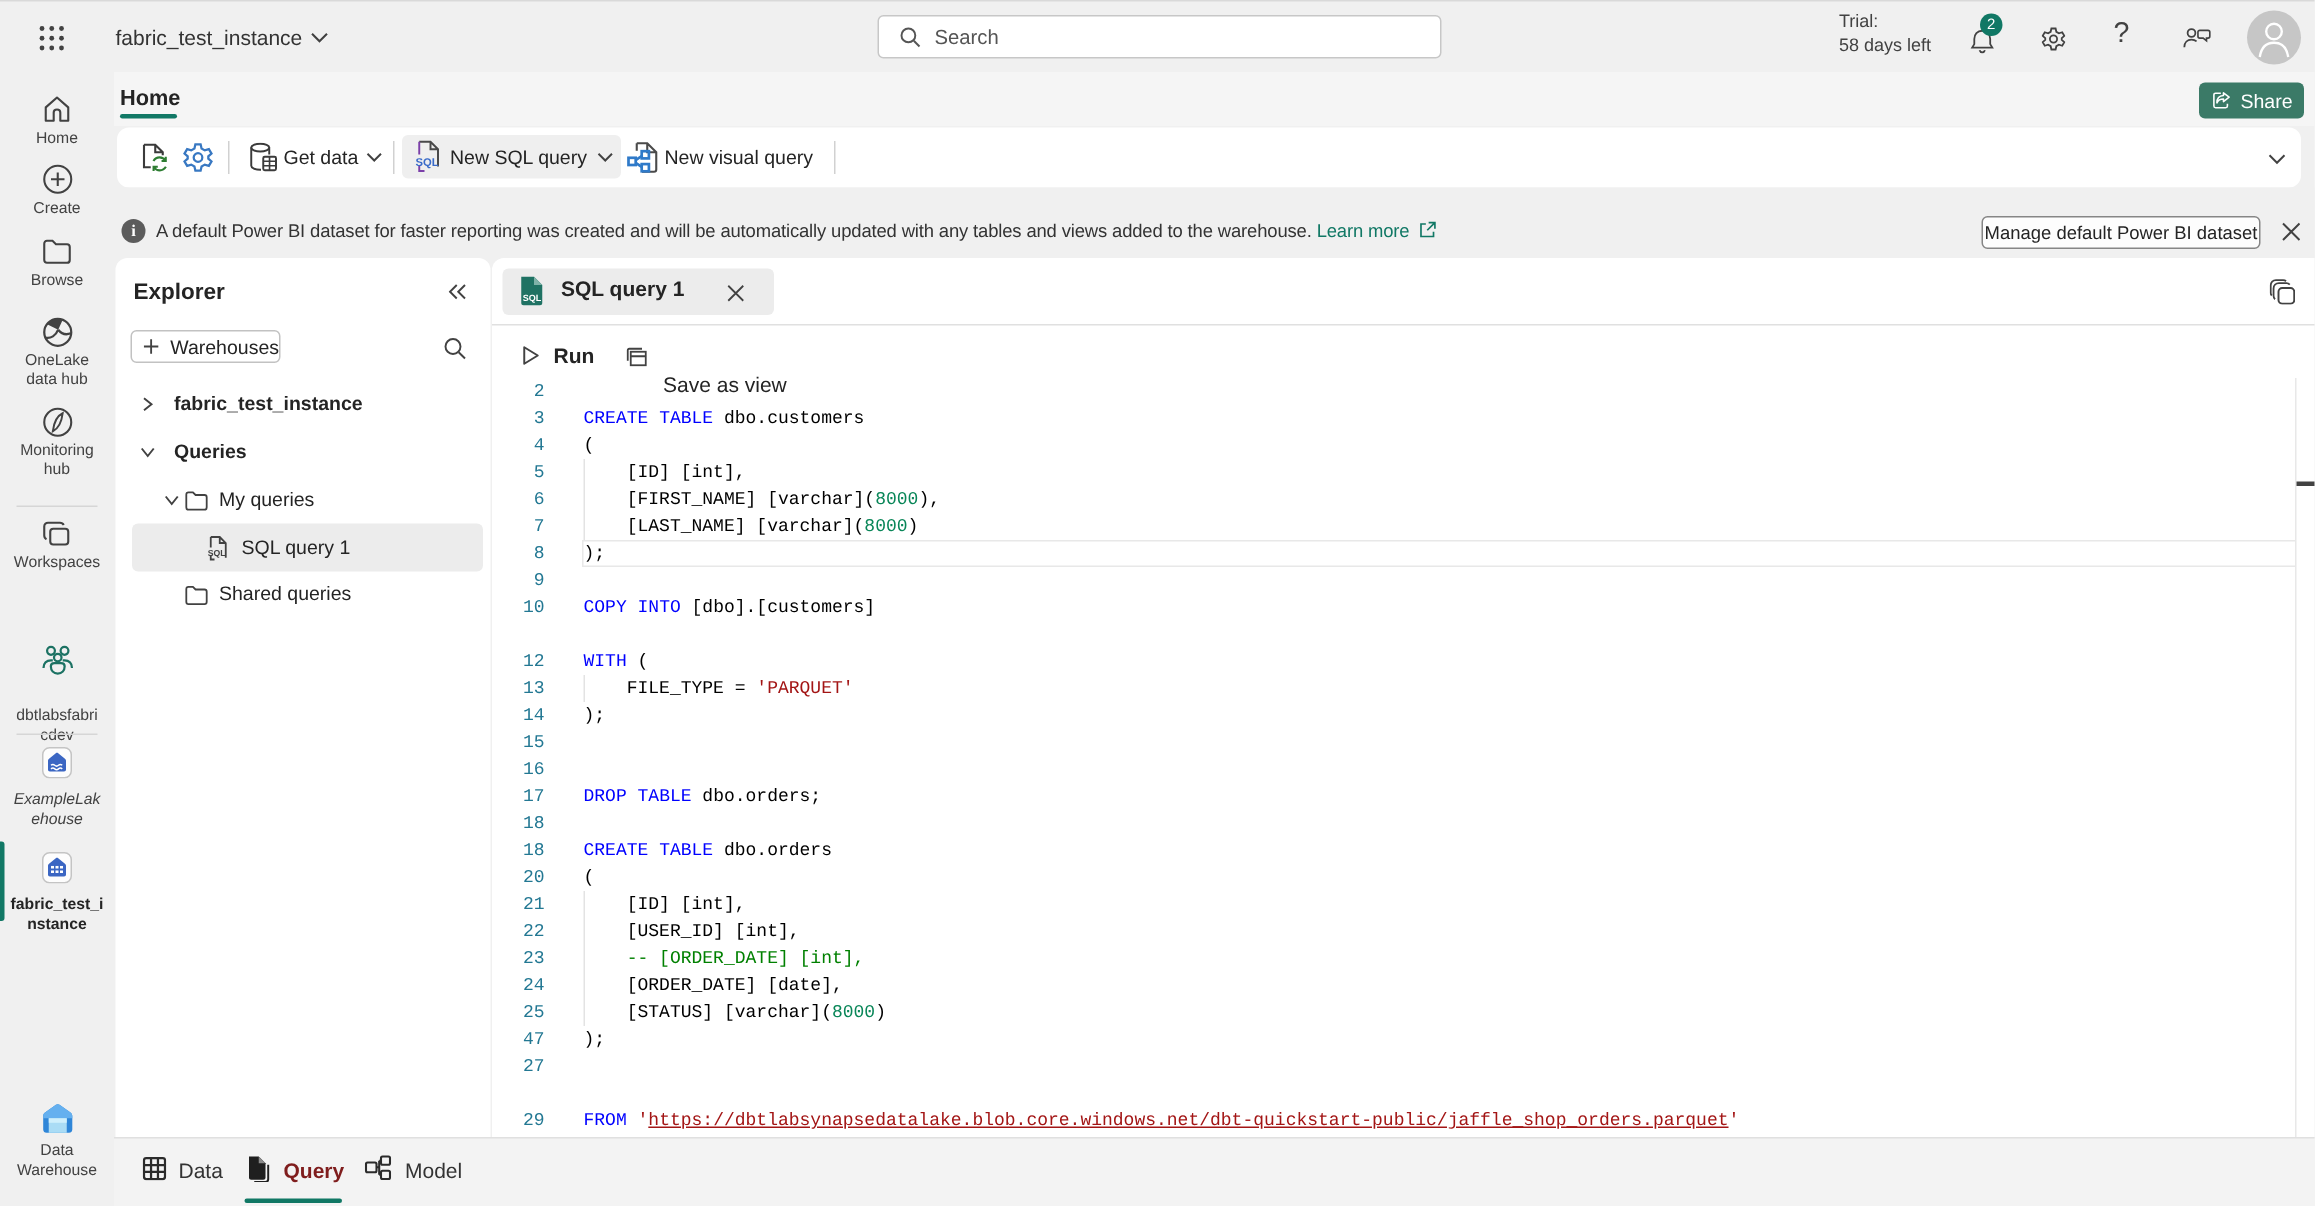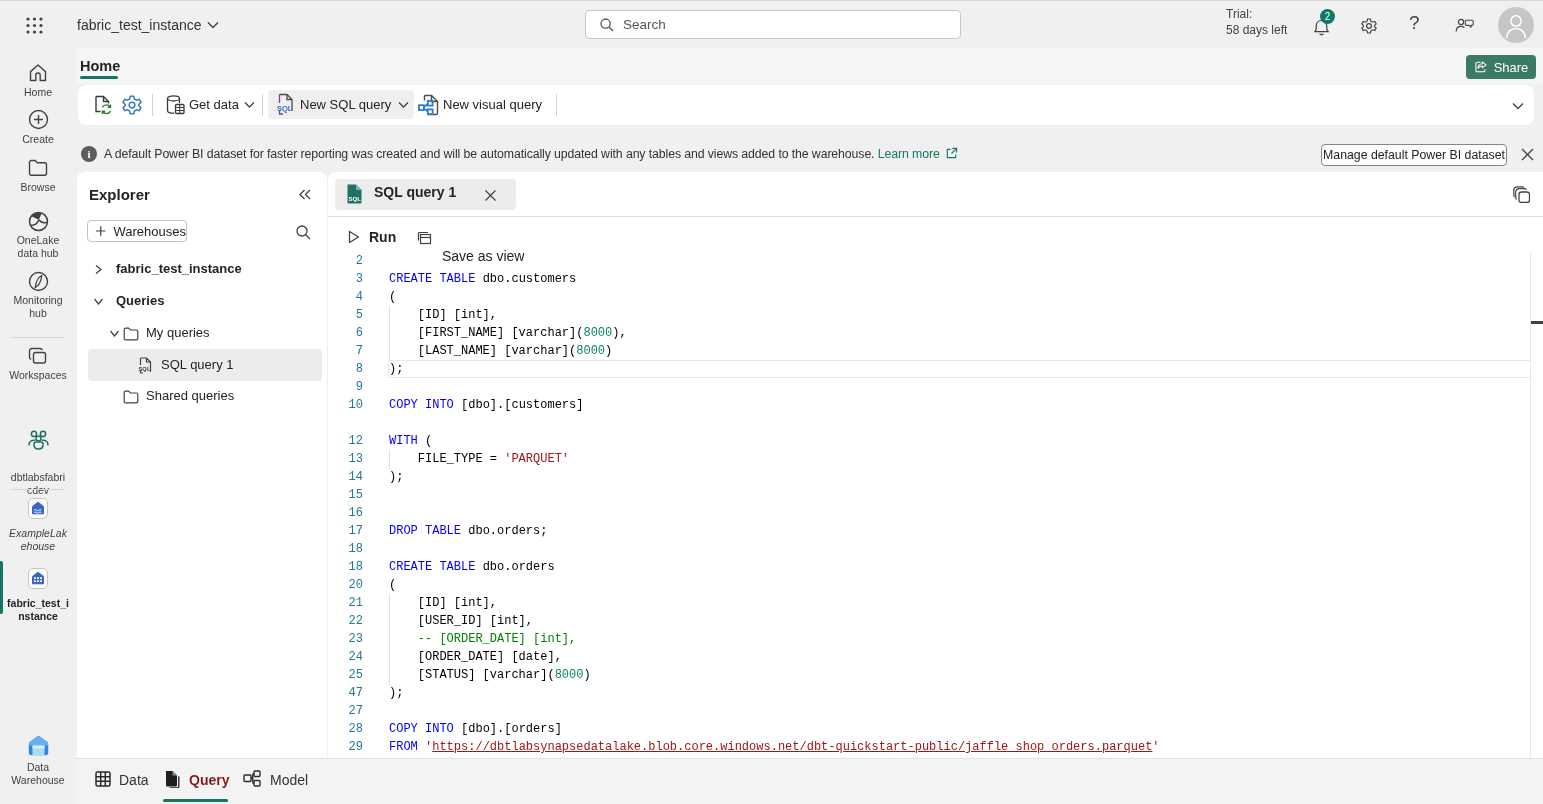--- a/index.html
+++ b/index.html
@@ -335,21 +335,20 @@
  <div class="cl" style="top:368px"><span class="ln">18</span></div>
  <div class="cl" style="top:386px"><span class="ln">18</span><span class="ct"><span class="k">CREATE</span> <span class="k">TABLE</span> dbo.orders</span></div>
  <div class="cl" style="top:404px"><span class="ln">20</span><span class="ct">(</span></div>
  <div class="cl" style="top:422px"><span class="ln">21</span><span class="ct">    [ID] [int],</span></div>
  <div class="cl" style="top:440px"><span class="ln">22</span><span class="ct">    [USER_ID] [int],</span></div>
  <div class="cl" style="top:458px"><span class="ln">23</span><span class="ct"><span class="cm">    -- [ORDER_DATE] [int],</span></span></div>
  <div class="cl" style="top:476px"><span class="ln">24</span><span class="ct">    [ORDER_DATE] [date],</span></div>
  <div class="cl" style="top:494px"><span class="ln">25</span><span class="ct">    [STATUS] [varchar](<span class="nu">8000</span>)</span></div>
  <div class="cl" style="top:512px"><span class="ln">47</span><span class="ct">);</span></div>
  <div class="cl" style="top:530px"><span class="ln">27</span></div>
- <div class="cl" style="top:548px"><span class="ln">28</span><span class="ct"><span class="k">COPY</span> <span class="k">INTO</span> [dbo].[orders]</span></div>
  <div class="cl" style="top:566px"><span class="ln">29</span><span class="ct"><span class="k">FROM</span> <span class="s">'<span class="us">https://dbtlabsynapsedatalake.blob.core.windows.net/dbt-quickstart-public/jaffle_shop_orders.parquet</span>'</span></span></div>
  <div class="abs" style="left:60px;top:188px;width:1142px;height:18px;border-top:1px solid #e8e8e8;border-bottom:1px solid #e8e8e8;border-left:1px solid #e8e8e8;"></div>
  <div class="abs" style="left:61px;top:134px;width:1px;height:54px;background:#e3e3e3;"></div>
  <div class="abs" style="left:61px;top:278px;width:1px;height:18px;background:#e3e3e3;"></div>
  <div class="abs" style="left:61px;top:422px;width:1px;height:90px;background:#e3e3e3;"></div>
  <div class="abs" style="left:1202px;top:80px;width:1px;height:506px;background:#e8e8e8;"></div>
  <div class="abs" style="left:1203px;top:149px;width:12px;height:3px;background:#424242;"></div>
 </div>
 
 <div id="botbar">

